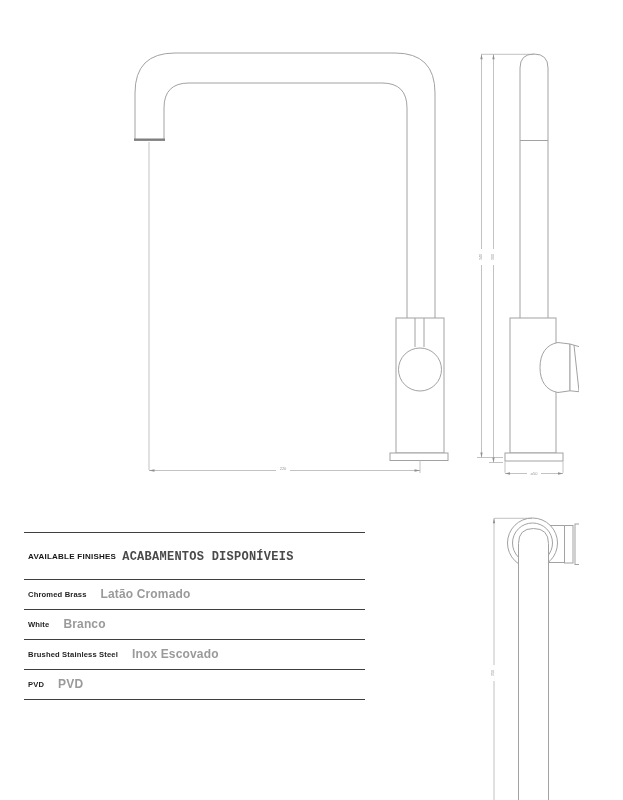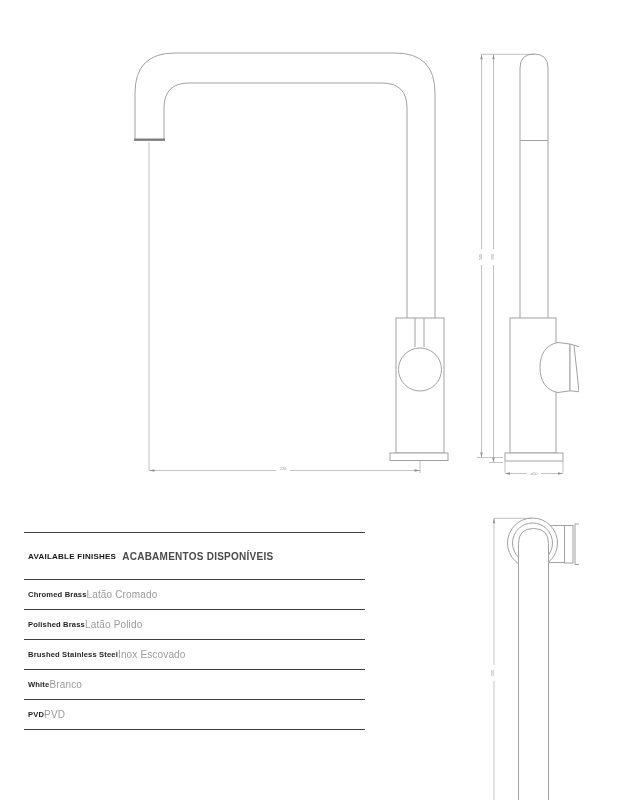--- a/index.html
+++ b/index.html
@@ -14,25 +14,25 @@
   .dim {fill:none;stroke:#b3b3b3;stroke-width:0.8;}
   .arr {fill:#8f8f8f;stroke:none;}
   .lblbg{fill:#ffffff;stroke:none;}
   .dim-txt{font-family:"Liberation Sans",sans-serif;font-size:4px;fill:#9a9a9a;text-anchor:middle;}
 
   
   .finishes{position:absolute;left:24px;top:492px;width:341px;border-top:1.4px solid #3f3f3f;}
   .t-head{height:46.5px;box-sizing:border-box;border-bottom:1.4px solid #3f3f3f;
           display:flex;align-items:center;gap:6px;padding:2px 0 0 4px;}
   .t-head .en{font-size:8px;font-weight:800;letter-spacing:.25px;color:#161616;}
-  .t-head .pt{font-size:10px;font-weight:600;letter-spacing:.25px;color:#4a4a4a;}
+  .t-head .pt{font-size:12px;font-weight:600;letter-spacing:.25px;color:#4a4a4a;font-family:Liberation Mono, monospace;}
   .t-row{height:30px;box-sizing:border-box;border-bottom:1.4px solid #3f3f3f;
-         display:flex;align-items:center;gap:0;padding-left:4px;}
+         display:flex;align-items:center;gap:14px;padding-left:4px;}
   .t-row .en{font-size:7.6px;font-weight:700;letter-spacing:.15px;color:#1e1e1e;}
-  .t-row .pt{font-size:10px;font-weight:400;letter-spacing:.15px;color:#9a9a9a;}
+  .t-row .pt{font-size:12px;font-weight:700;letter-spacing:.15px;color:#9a9a9a;}
 </style>
 </head>
 <body>
 
 <div class="page">
 
   <svg class="drawings" viewBox="0 0 623 800">
 
     <g>
 
@@ -133,29 +133,25 @@
   <div class="finishes">
     <div class="t-head">
       <span class="en">AVAILABLE FINISHES</span>
       <span class="pt">ACABAMENTOS DISPONÍVEIS</span>
     </div>
     <div class="t-row">
       <span class="en">Chromed Brass</span>
       <span class="pt">Latão Cromado</span>
     </div>
     <div class="t-row">
-      <span class="en">Polished Brass</span>
-      <span class="pt">Latão Polido</span>
+      <span class="en">White</span>
+      <span class="pt">Branco</span>
     </div>
     <div class="t-row">
       <span class="en">Brushed Stainless Steel</span>
       <span class="pt">Inox Escovado</span>
-    </div>
-    <div class="t-row">
-      <span class="en">White</span>
-      <span class="pt">Branco</span>
     </div>
     <div class="t-row">
       <span class="en">PVD</span>
       <span class="pt">PVD</span>
     </div>
   </div>
 </div>
 
 </body></html>

